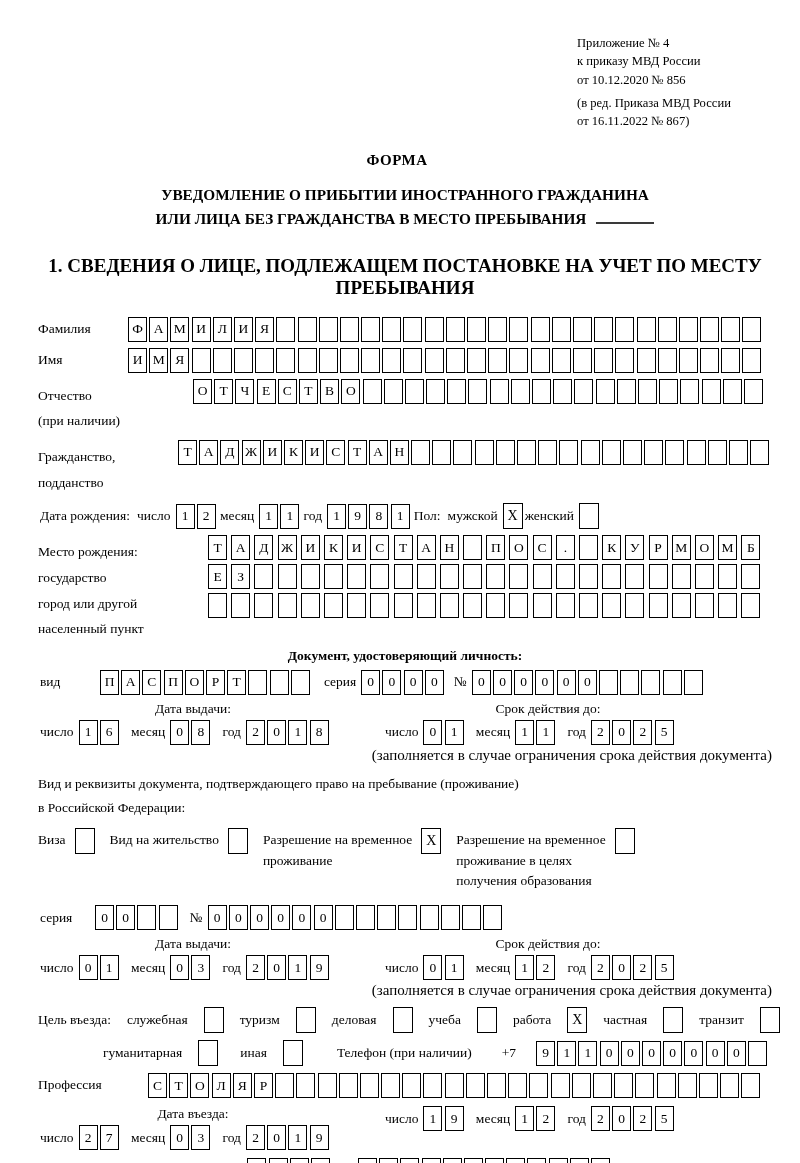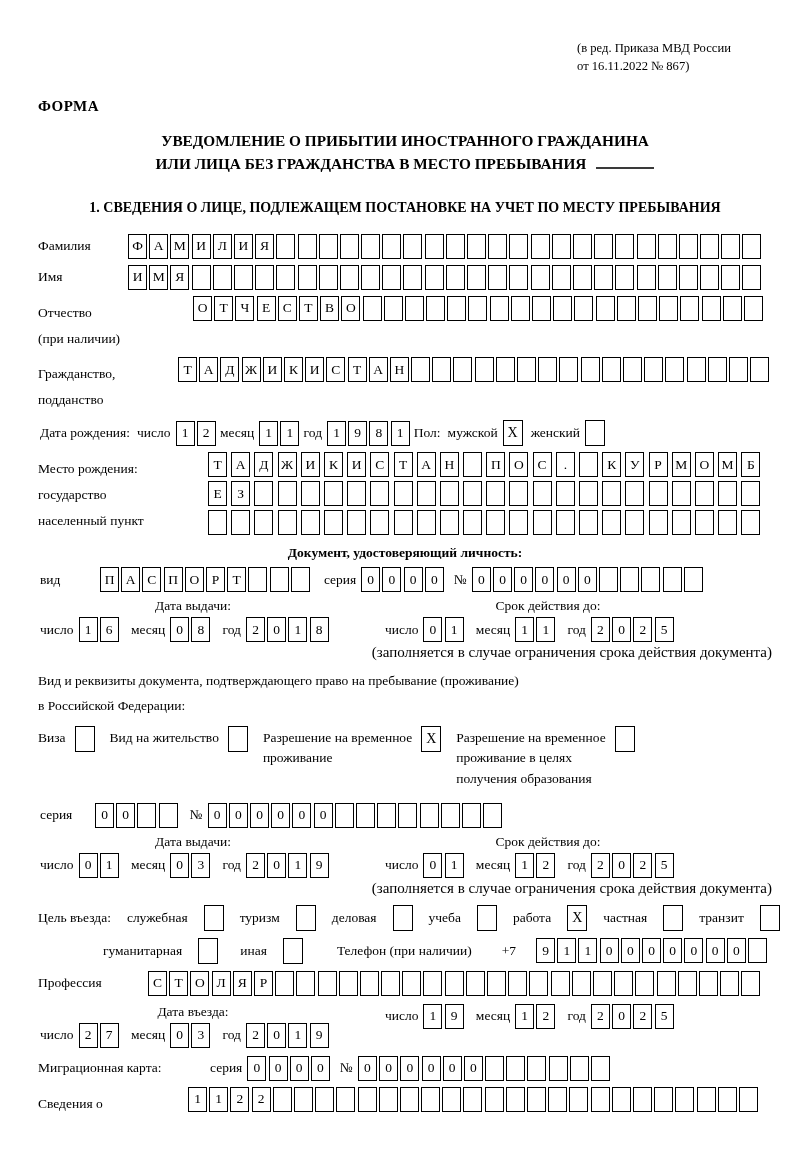--- a/index.html
+++ b/index.html
@@ -5,24 +5,24 @@
   html,body{margin:0;padding:0;background:#fff;}
   body{
     width:800px;min-height:1163px;
     font-family:"Liberation Serif","DejaVu Serif",serif;
     color:#000;font-size:13.5px;
     box-sizing:border-box;
     padding:34px 28px 20px 38px;
   }
   .hdr-block{margin-left:auto;width:195px;font-size:12.6px;line-height:1.45;}
   .hdr-block .grp2{margin-top:5px;}
-  .forma{ text-align:left; font-weight:bold; font-size:15px; letter-spacing:.5px; margin:22px 16px 14px 0;}
+  .forma{ text-align:center; font-weight:bold; font-size:15px; letter-spacing:.5px; margin:22px 16px 14px 0;}
   .title{ text-align:center; font-weight:bold; font-size:15.3px; line-height:1.55; margin:4px 0 2px 0;}
   .title .uline{display:inline-block;width:58px;border-bottom:2.2px solid #3a3a3a;height:13px;margin-left:10px;}
-  .sec-title{ text-align:center; font-weight:bold; font-size:14px; margin:24px 0 18px 0;}
+  .sec-title{ text-align:center; font-weight:bold; font-size:19px; margin:24px 0 18px 0;}
   .row{display:flex;align-items:flex-start;margin-bottom:6px;}
   .row.vcenter{align-items:center;}
   .lbl{flex:none;padding-top:4px;}
   .cells{display:flex;flex-wrap:nowrap;}
   .cell{
     box-sizing:border-box;flex:none;
     width:19px;height:25px;border:1.6px solid #000;
     margin-right:2.2px;
     display:flex;align-items:center;justify-content:center;
     font-size:13.5px;background:#fff;
@@ -55,20 +55,25 @@
   .purpose-row{display:flex;align-items:center;gap:16px;margin-bottom:7px;flex-wrap:nowrap;}
   .purpose-row .t{flex:none;}
   .indent65{margin-left:65px;}
   .phone-cells{margin-left:4px;}
   .mt8{margin-top:8px;} .mt4{margin-top:4px;}
 </style>
 </head>
 <body>
 
 <div class="hdr-block">
+  <div class="grp1">
+      <div>Приложение № 4</div>
+      <div>к приказу МВД России</div>
+      <div>от 10.12.2020 № 856</div>
+    </div>
   <div class="grp2">
       <div>(в ред. Приказа МВД России</div>
       <div>от 16.11.2022 № 867)</div>
     </div>
 </div>
 
 <div class="forma">ФОРМА</div>
 
 <div class="title">
   <div>УВЕДОМЛЕНИЕ О ПРИБЫТИИ ИНОСТРАННОГО ГРАЖДАНИНА</div>
@@ -237,28 +242,29 @@
   <span class="inline-lbl">год</span>
   <span class="cells">
       <span class="cell">1</span>
       <span class="cell">9</span>
       <span class="cell">8</span>
       <span class="cell">1</span>
     </span>
   <span class="inline-lbl">Пол:</span>
   <span class="inline-lbl">мужской</span>
   <span class="chk">X</span>
-  <span class="inline-lbl" style="margin-left:6px">женский</span>
+  <span class="inline-lbl" style="margin-left:0">женский</span>
   <span class="chk"></span>
 </div>
 
 <div class="row mt4">
   <div class="lbl w170 lbl-lines">
       <div>Место рождения:</div>
       <div>государство</div>
+      <div>город или другой</div>
       <div>населенный пункт</div>
     </div>
   <div class="stack3">
     <div class="cells g4">
         <span class="cell">Т</span>
         <span class="cell">А</span>
         <span class="cell">Д</span>
         <span class="cell">Ж</span>
         <span class="cell">И</span>
         <span class="cell">К</span>

